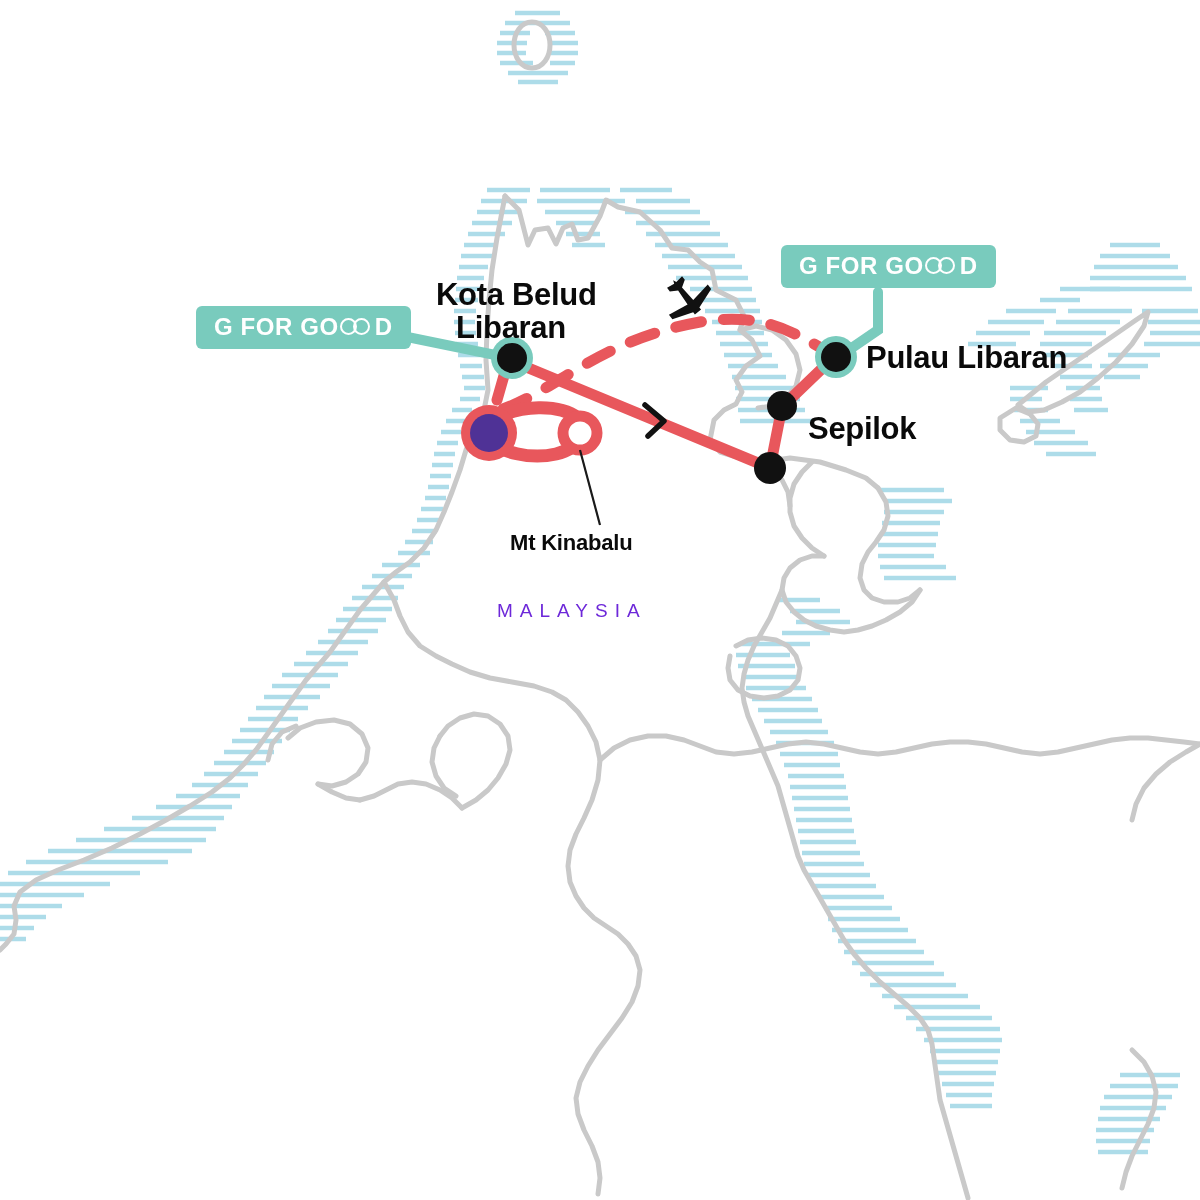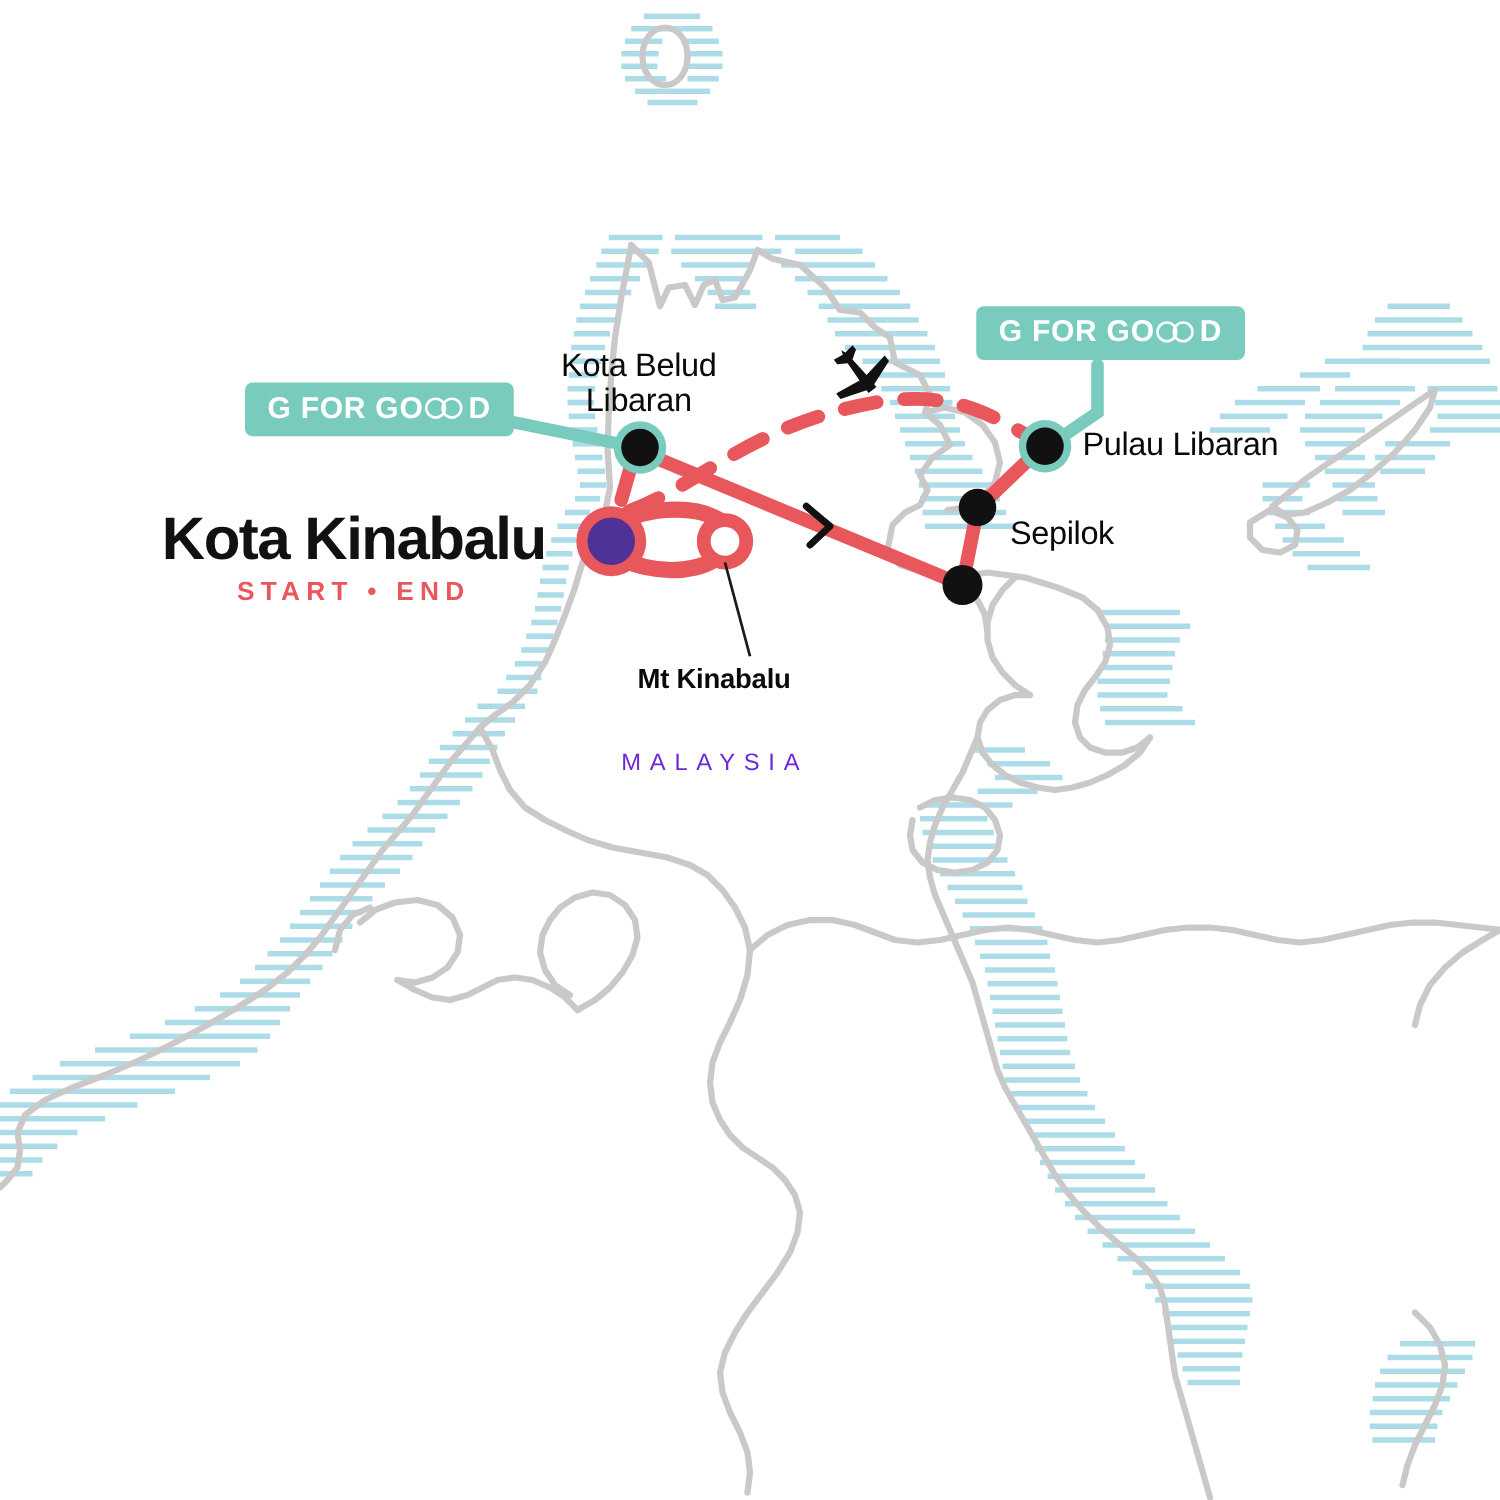--- a/index.html
+++ b/index.html
@@ -27,22 +27,22 @@
     width: 1200px;
     height: 1200px;
     display: block;
   }
   .lbl {
     position: absolute;
     white-space: nowrap;
     font-family: "Liberation Sans", sans-serif;
   }
   .stop-label {
-    font-size: 26px;
-    font-weight: 400;
+    font-size: 31px;
+    font-weight: 700;
     color: #0a0a0a;
     letter-spacing: -0.3px;
     line-height: 1.08;
   }
   .stop-label.two-line { text-align: center; }
   .main-city {
     font-size: 48px;
     font-weight: 700;
     color: #111111;
     letter-spacing: -1.2px;
@@ -489,24 +489,20 @@
     <div>Libaran</div>
   </div>
 
   <div class="lbl stop-label" style="left:866px; top:341px;">Pulau Libaran</div>
 
   <div class="lbl stop-label" style="left:808px; top:412px;">Sepilok</div>
 
 
   <div class="lbl annot-label" style="left:510px; top:530px;">Mt Kinabalu</div>
 
-  <div class="lbl" style="left:113px; top:408px; text-align:center; width:340px;">
-    <div class="main-city">Kota Kinabalu</div>
-    <div class="main-sub">START • END</div>
-  </div>
 
   <div class="lbl country-label" style="left:497px; top:600px;">MALAYSIA</div>
 
   <div class="gbadge" style="left:196px; top:306px;">
     <span>G FOR GO</span>
       <span class="infglyph">
         <i class="l"></i>
         <i class="r"></i>
       </span>
       <span>D</span>

